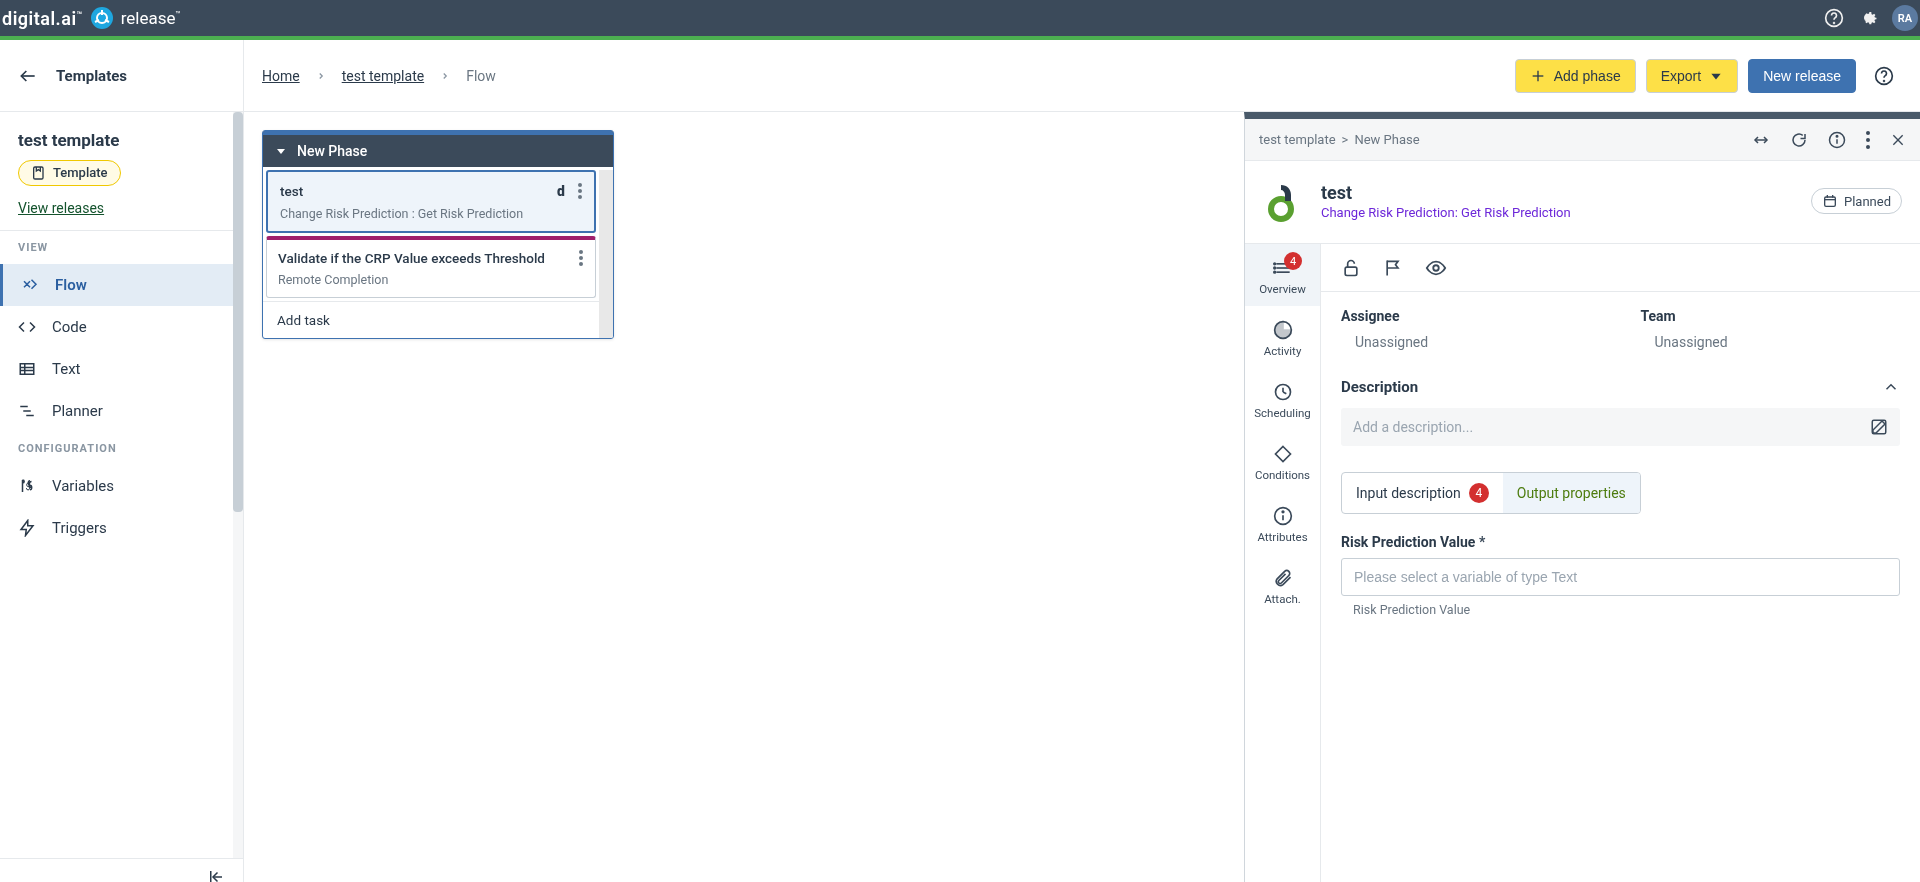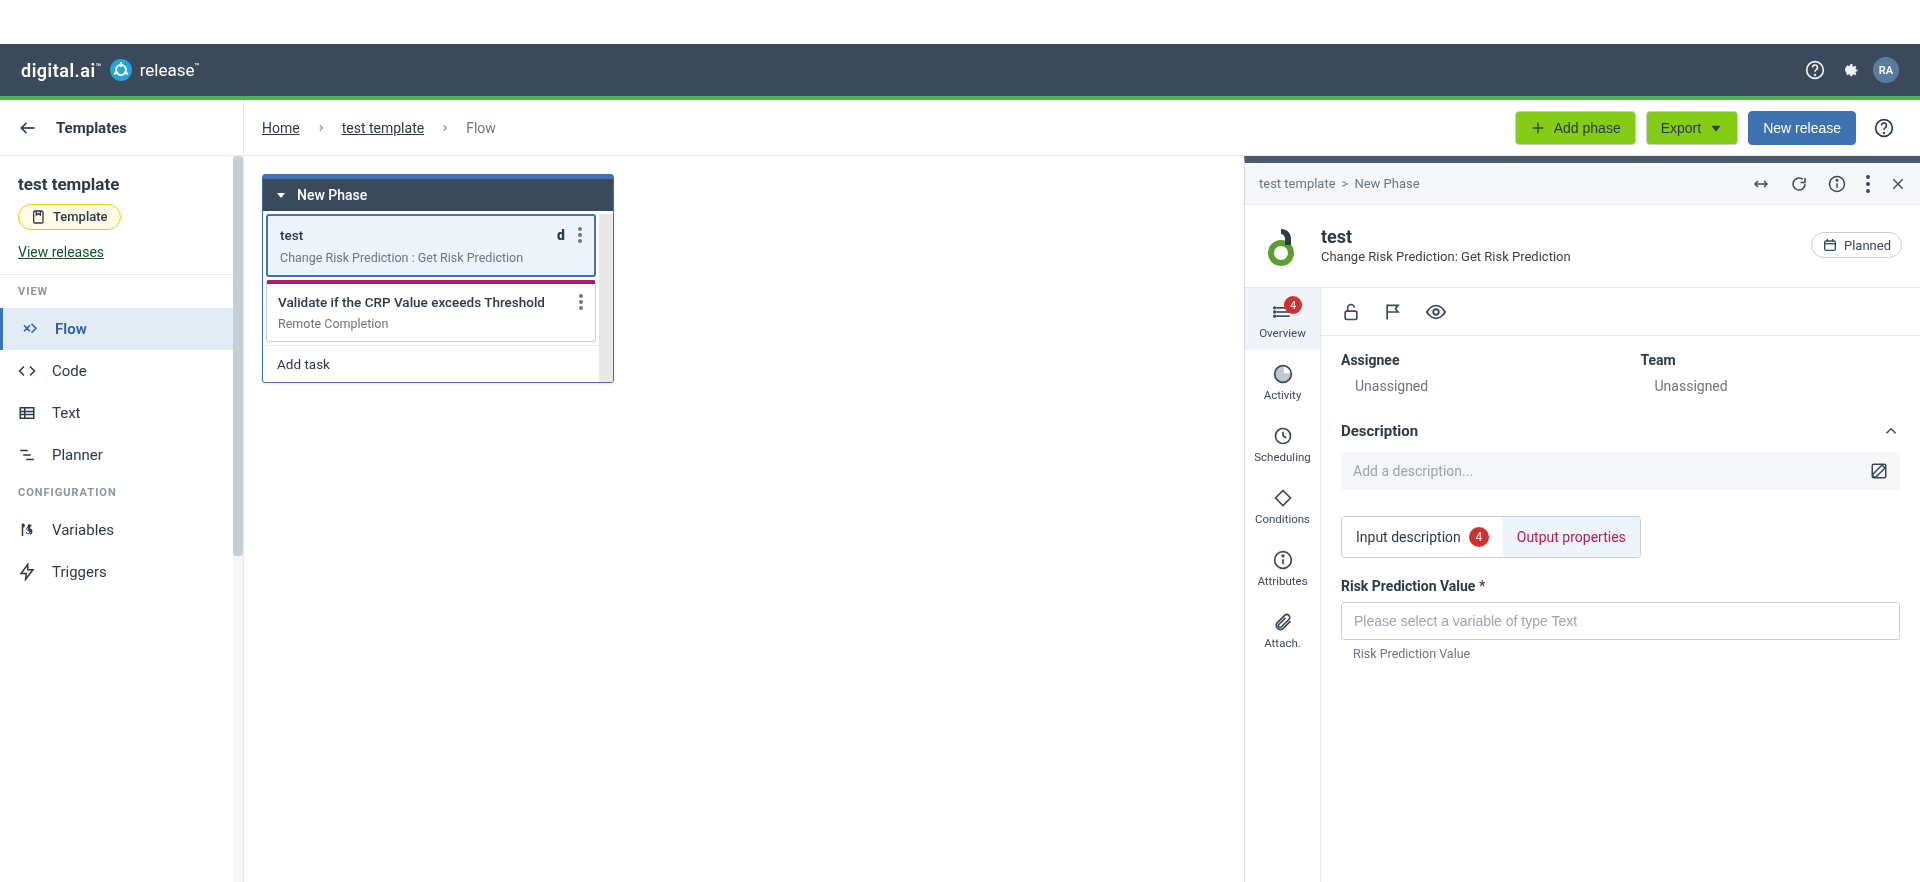--- a/index.html
+++ b/index.html
@@ -1,43 +1,43 @@
 <!DOCTYPE html>
 <html><head>
 <meta charset="utf-8">
 <style>
   * { box-sizing: border-box; margin: 0; padding: 0; }
   body { font-family: -apple-system, BlinkMacSystemFont, "Segoe UI", Roboto, Arial, sans-serif; font-size: 14px; color: #2b3a4a; background: #fff; overflow: hidden; }
   
   
-  .topbar { height: 52px; background: #3b4a5a; display: flex; align-items: center; padding: 0 21px; justify-content: space-between; margin-top: 44px; }
+  .topbar { height: 36px; background: #3b4a5a; display: flex; align-items: center; padding: 0 2px; justify-content: space-between; }
   .topbar-left { display: flex; align-items: center; gap: 8px; }
   .logo-text { color: #fff; font-size: 18px; font-weight: 600; letter-spacing: 0.5px; }
   .logo-text .tm { font-size: 9px; vertical-align: super; }
   .logo-icon { width: 22px; height: 22px; display: flex; align-items: center; justify-content: center; }
   .product-text { color: #fff; font-size: 17px; font-weight: 400; }
   .product-text .tm { font-size: 8px; vertical-align: super; }
   .topbar-right { display: flex; align-items: center; gap: 14px; }
   .topbar-icon { color: #f0f0f0; cursor: pointer; display: flex; }
   .avatar { width: 26px; height: 26px; border-radius: 50%; background: #5b7aa0; color: #fff; display: flex; align-items: center; justify-content: center; font-size: 11px; font-weight: 600; cursor: pointer; }
   
   .green-line { height: 4px; background: #4caf50; }
   
   
-  .header-row { height: 56px; border-bottom: 1px solid #e6e9ec; display: flex; align-items: center; }
+  .header-row { height: 72px; border-bottom: 1px solid #e6e9ec; display: flex; align-items: center; }
   .header-left { width: 244px; display: flex; align-items: center; padding: 0 18px; gap: 18px; border-right: 1px solid #e6e9ec; height: 100%; }
   .back-arrow { cursor: pointer; display: flex; }
   .header-title-left { font-weight: 700; font-size: 15px; }
   .header-center { flex: 1; display: flex; align-items: center; padding: 0 18px; gap: 16px; }
   .breadcrumb { display: flex; align-items: center; gap: 16px; }
   .breadcrumb a { color: #2b3a4a; text-decoration: underline; cursor: pointer; }
   .breadcrumb .current { color: #6a7682; }
   .breadcrumb .sep { color: #8a96a2; display: flex; }
   .header-right { display: flex; align-items: center; gap: 10px; padding-right: 18px; }
-  .btn { border: 1px solid #c7cfd6; background: #84cc16; border-radius: 4px; padding: 8px 14px; font-size: 14px; cursor: pointer; display: flex; align-items: center; gap: 8px; font-weight: 500; color: #2b3a4a; }
+  .btn { border: 1px solid #c7cfd6; background: #fde047; border-radius: 4px; padding: 8px 14px; font-size: 14px; cursor: pointer; display: flex; align-items: center; gap: 8px; font-weight: 500; color: #2b3a4a; }
   .btn.primary { background: #3e72b0; border-color: #3e72b0; color: #fff; }
   .btn-icon-only { border: none; background: transparent; padding: 8px; cursor: pointer; color: #2b3a4a; }
   
   
   .main-layout { display: flex; height: calc(100vh - 44px - 56px); }
   
   
   .sidebar { width: 244px; border-right: 1px solid #e6e9ec; display: flex; flex-direction: column; position: relative; }
   .sidebar-top { padding: 18px 18px 14px; border-bottom: 1px solid #e6e9ec; }
   .template-name { font-size: 17px; font-weight: 700; margin-bottom: 10px; }
@@ -74,42 +74,42 @@
   .detail-panel { width: 676px; border-left: 1px solid #d0d6dc; display: flex; flex-direction: column; background: #fff; }
   .detail-top { border-top: 7px solid #4a5a6a; }
   .detail-header { height: 42px; background: #f5f6f7; display: flex; align-items: center; justify-content: space-between; padding: 0 14px; border-bottom: 1px solid #e6e9ec; }
   .detail-breadcrumb { font-size: 13px; color: #6a7682; display: flex; gap: 6px; }
   .detail-icons { display: flex; align-items: center; gap: 20px; color: #3b4a5a; }
   .detail-icons .ic { cursor: pointer; display: flex; }
   .detail-title-row { display: flex; align-items: center; padding: 12px 18px 14px 8px; gap: 12px; border-bottom: 1px solid #e6e9ec; }
   .task-big-icon { width: 56px; height: 56px; display: flex; align-items: center; justify-content: center; }
   .detail-title-block { flex: 1; }
   .detail-title { font-size: 18px; font-weight: 700; margin-bottom: 2px; }
-  .detail-subtitle { font-size: 13px; color: #404040; }
+  .detail-subtitle { font-size: 13px; color: #6d28d9; }
   .status-pill { border: 1px solid #c7cfd6; border-radius: 14px; padding: 4px 10px; font-size: 13px; display: flex; align-items: center; gap: 6px; color: #3b4a5a; }
   
   .detail-body { display: flex; flex: 1; overflow: hidden; }
   .detail-tabs { width: 76px; border-right: 1px solid #e6e9ec; display: flex; flex-direction: column; }
   .dtab { display: flex; flex-direction: column; align-items: center; gap: 4px; padding: 14px 4px 10px; cursor: pointer; font-size: 11.5px; color: #3b4a5a; position: relative; }
   .dtab.active { background: #f0f4f8; }
   .dtab .badge { position: absolute; top: 8px; right: 18px; width: 18px; height: 18px; border-radius: 50%; background: #d32f2f; color: #fff; font-size: 11px; display: flex; align-items: center; justify-content: center; }
   .detail-content { flex: 1; overflow: auto; padding: 0; }
   .dc-toolbar { height: 48px; display: flex; align-items: center; gap: 22px; padding: 0 20px; border-bottom: 1px solid #e6e9ec; }
   .dc-toolbar .ic { cursor: pointer; color: #3b4a5a; display: flex; }
   .dc-section { padding: 16px 20px 0; }
   .dc-row2 { display: flex; gap: 40px; }
   .dc-col { flex: 1; }
   .dc-label { font-weight: 700; font-size: 14px; margin-bottom: 10px; }
   .dc-val { color: #6a7682; font-size: 14px; padding-left: 14px; }
   .dc-desc-head { display: flex; align-items: center; justify-content: space-between; margin-top: 28px; margin-bottom: 12px; gap: 14px; }
   .dc-desc-head .title { font-weight: 700; font-size: 15px; }
   .desc-box { background: #f5f6f7; border-radius: 3px; padding: 10px 12px; color: #9aa5b0; display: flex; align-items: center; justify-content: space-between; cursor: text; }
   .prop-tabs { display: inline-flex; border: 1px solid #c7cfd6; border-radius: 4px; overflow: hidden; margin-top: 26px; }
   .ptab { padding: 10px 14px; font-size: 14px; cursor: pointer; display: flex; align-items: center; gap: 8px; }
-  .ptab.active { background: #eef4fa; color: #be185d; }
+  .ptab.active { background: #eef4fa; color: #4d7c0f; }
   .ptab .count { width: 20px; height: 20px; border-radius: 50%; background: #d32f2f; color: #fff; font-size: 12px; display: flex; align-items: center; justify-content: center; }
   .field-group { margin-top: 20px; }
   .field-label { font-weight: 700; font-size: 14px; margin-bottom: 8px; }
   .field-label .req { color: #3b4a5a; }
   .text-input { width: 100%; border: 1px solid #c7cfd6; border-radius: 3px; padding: 10px 12px; font-size: 14px; }
   .text-input::placeholder { color: #9aa5b0; }
   .field-hint { font-size: 12.5px; color: #6a7682; margin-top: 6px; padding-left: 12px; }
   
   svg { display: block; }
 </style>

